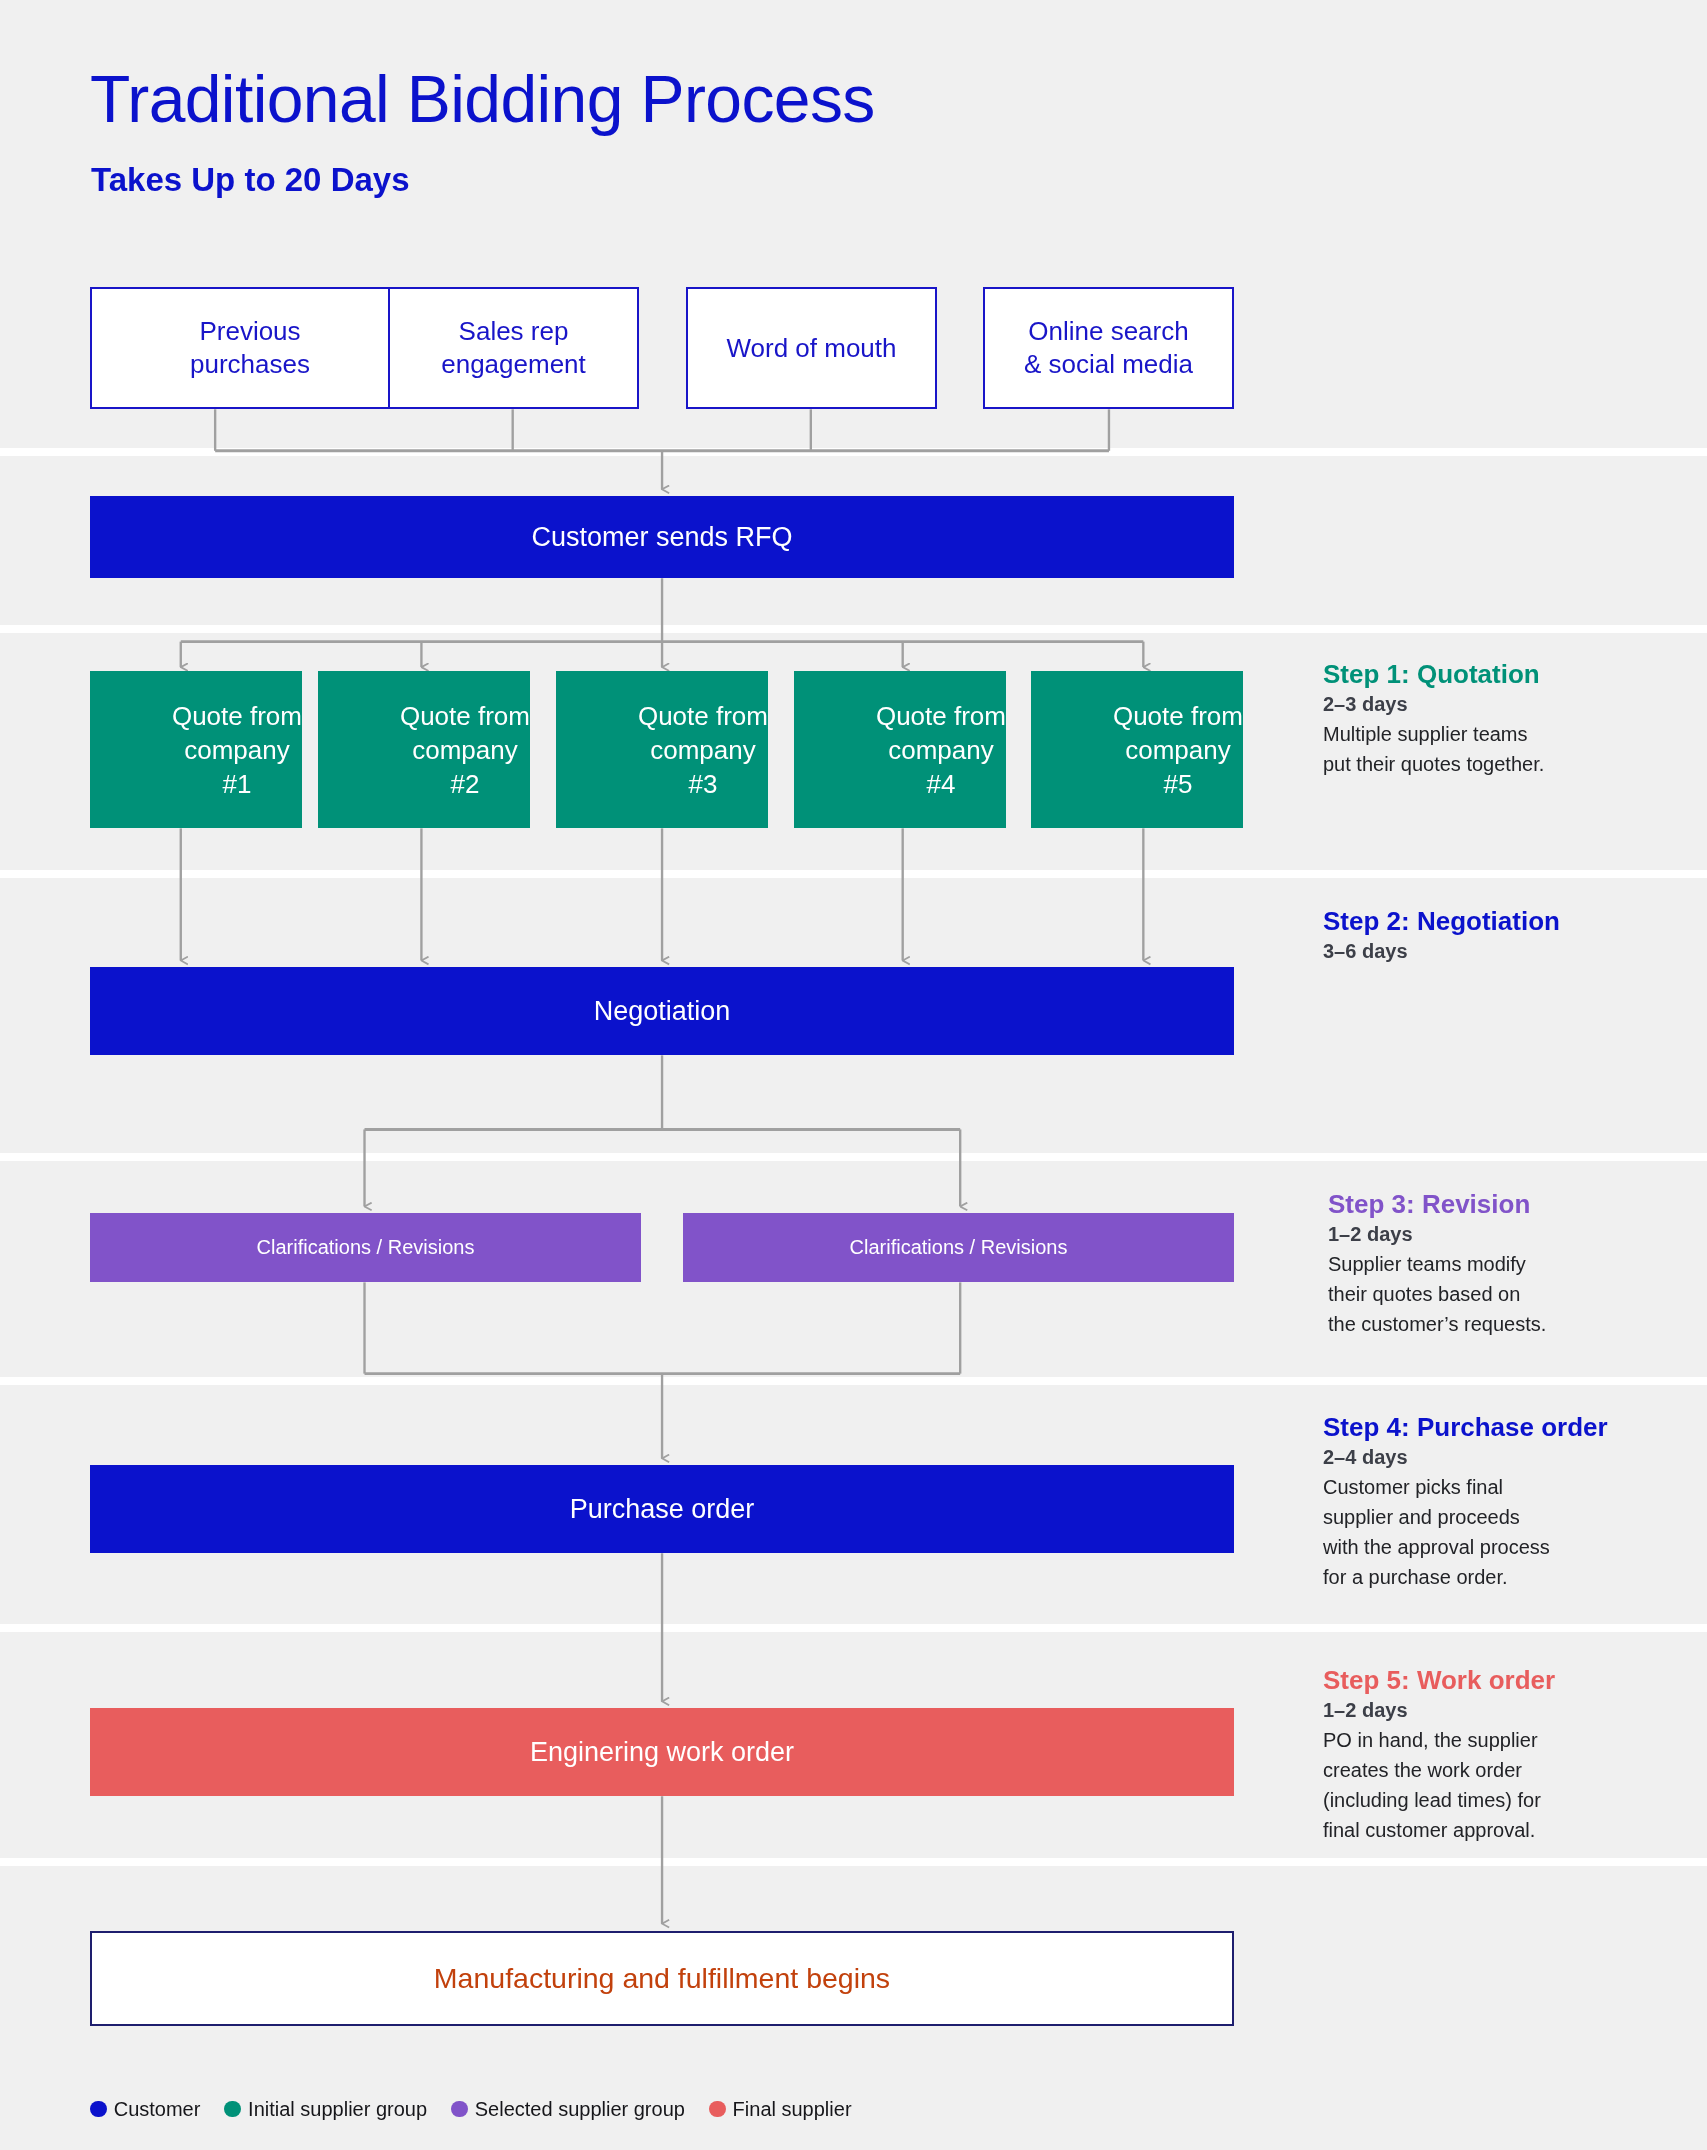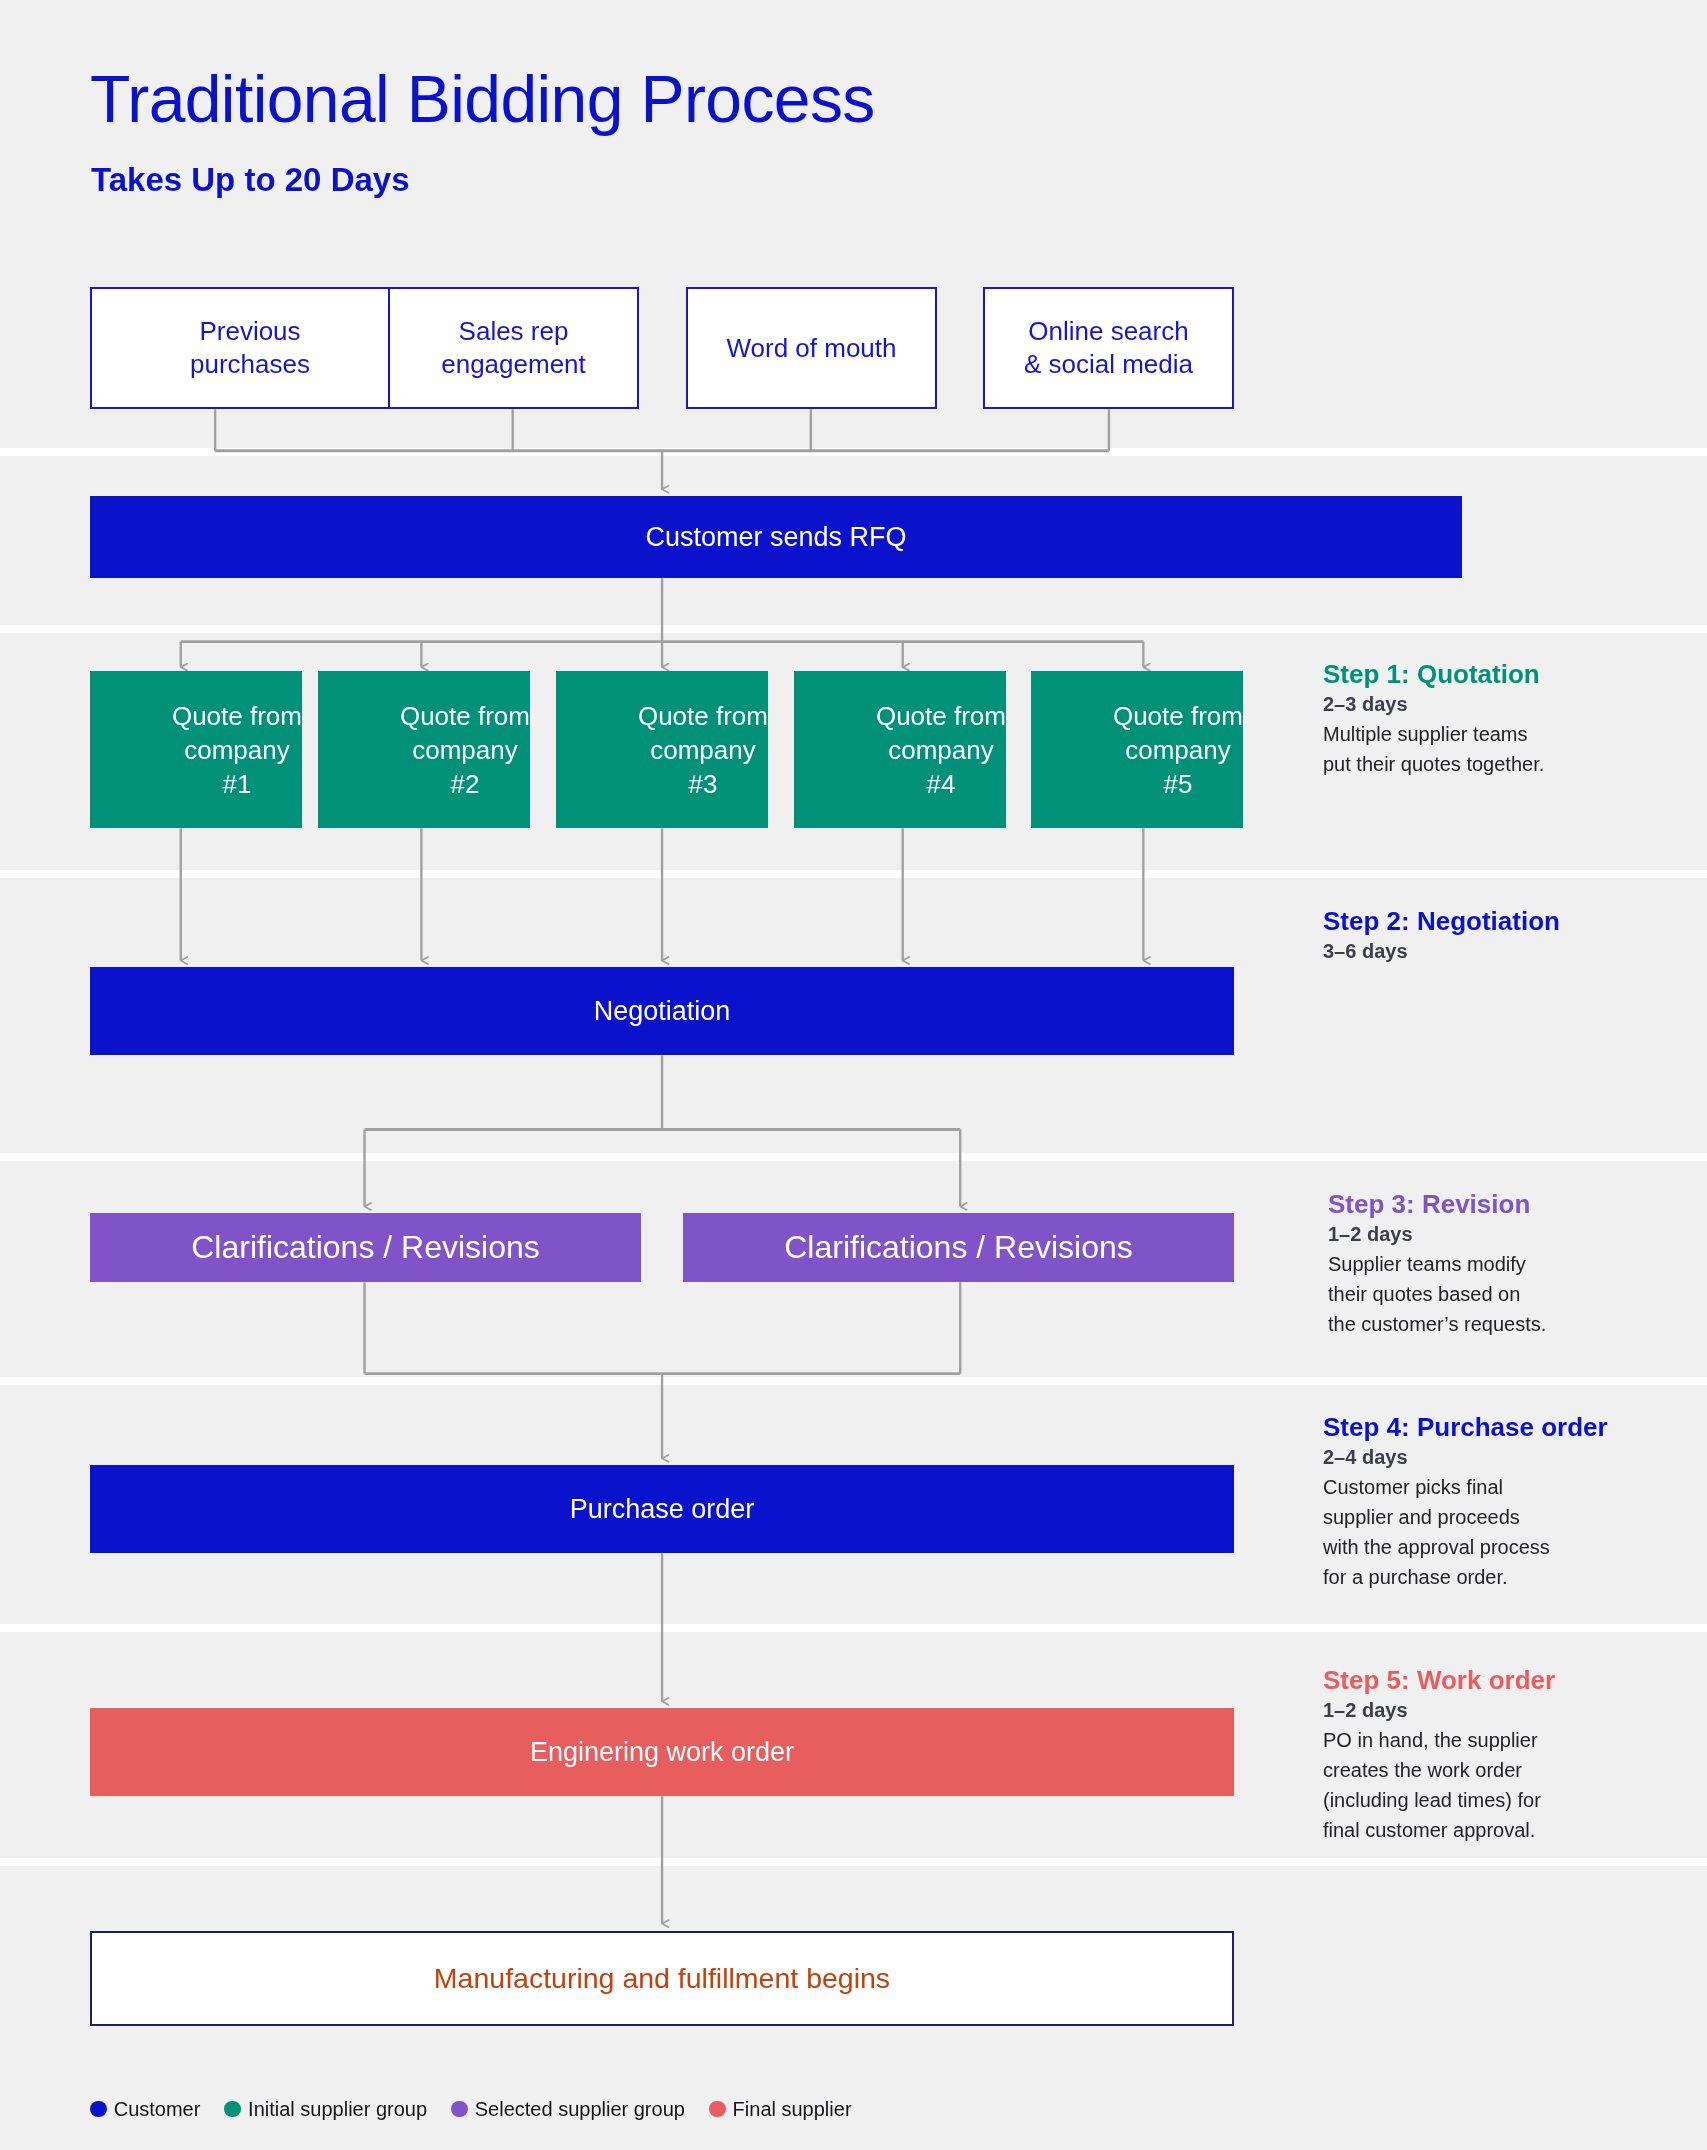--- a/index.html
+++ b/index.html
@@ -38,21 +38,21 @@
     background:#ffffff;border:2.4px solid #1915c8;
     color:#1915c8;font-size:26px;line-height:33px;
   }
   .node.customer{
     background:#0b12cc;color:#ffffff;font-size:27px;line-height:33px;
   }
   .node.quote{
     background:#009178;color:#ffffff;font-size:26px;line-height:34px;justify-content:flex-end;
   }
   .node.revision{
-    background:#8153c9;color:#ffffff;font-size:32px;line-height:33px;
+    background:#8153c9;color:#ffffff;font-size:20px;line-height:33px;
   }
   .node.finalsup{
     background:#e85d5d;color:#ffffff;font-size:27px;line-height:33px;
   }
   .node.finalbox{
     background:#ffffff;border:2.4px solid #1e1e6e;
     color:#c2410c;font-size:28.5px;line-height:33px;
   }
 
   
@@ -138,21 +138,21 @@
 engagement</span>
 </div>
 <div class="node src" style="left:686px;top:287px;width:251px;height:122px;">
   <span style="white-space:pre-line;">Word of mouth</span>
 </div>
 <div class="node src" style="left:983px;top:287px;width:251px;height:122px;">
   <span style="white-space:pre-line;">Online search
 &amp; social media</span>
 </div>
 
-<div class="node customer" style="left:90px;top:496px;width:1372px;height:82px;">
+<div class="node customer" style="left:90px;top:496px;width:1144px;height:82px;">
   <span>Customer sends RFQ</span>
 </div>
 
 <div class="node quote" style="left:90px;top:671px;width:212px;height:157px;">
   <span style="white-space:pre-line;">Quote from
 company
 #1</span>
 </div>
 <div class="node quote" style="left:318px;top:671px;width:212px;height:157px;">
   <span style="white-space:pre-line;">Quote from

